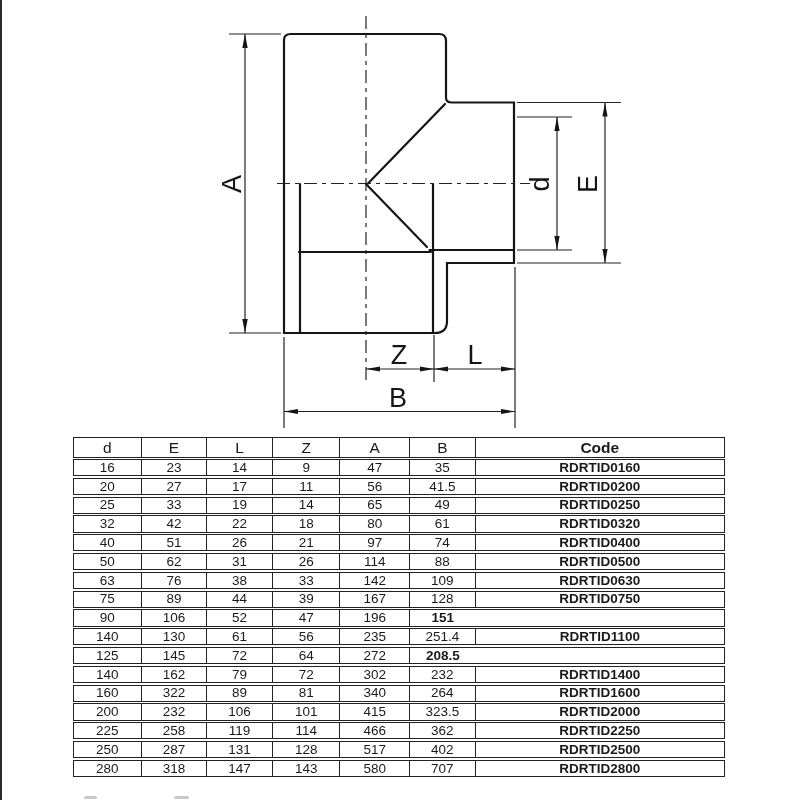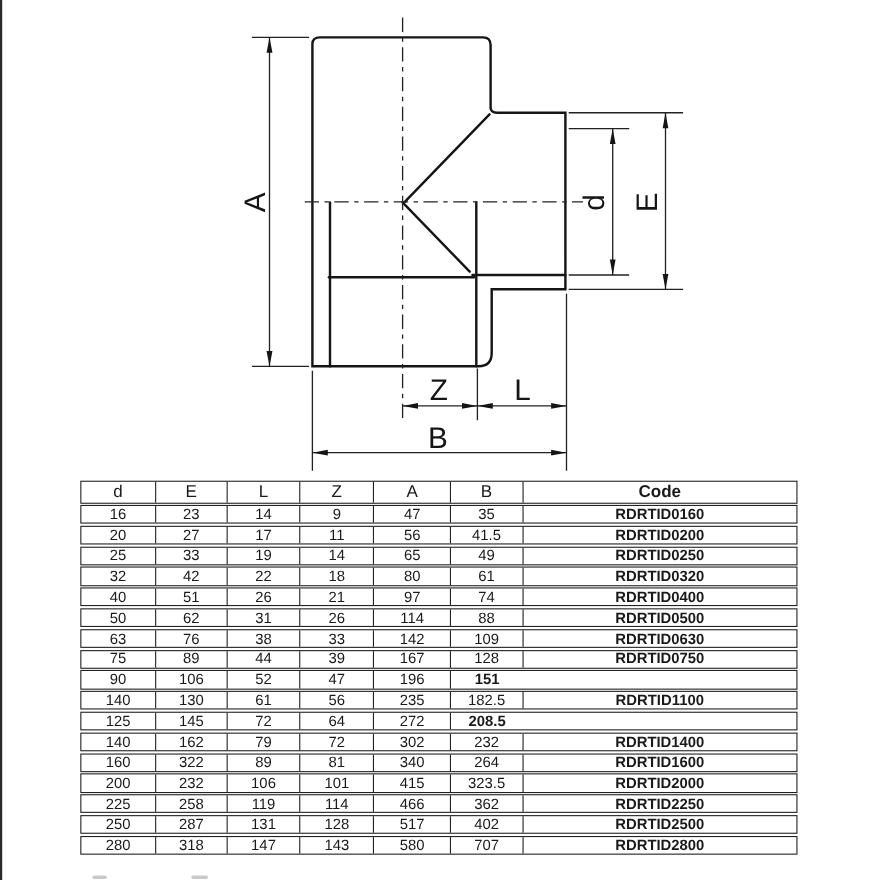--- a/index.html
+++ b/index.html
@@ -196,21 +196,21 @@
           <div class="tcell c4">196</div>
           <div class="tcell c5">151</div>
         </div>
 
         <div class="trow">
           <div class="tcell c0">140</div>
           <div class="tcell c1">130</div>
           <div class="tcell c2">61</div>
           <div class="tcell c3">56</div>
           <div class="tcell c4">235</div>
-          <div class="tcell c5">182.5</div>
+          <div class="tcell c5">251.4</div>
           <div class="tcell c6">RDRTID1100</div>
         </div>
 
         <div class="trow">
           <div class="tcell c0">125</div>
           <div class="tcell c1">145</div>
           <div class="tcell c2">72</div>
           <div class="tcell c3">64</div>
           <div class="tcell c4">272</div>
           <div class="tcell c5">208.5</div>

